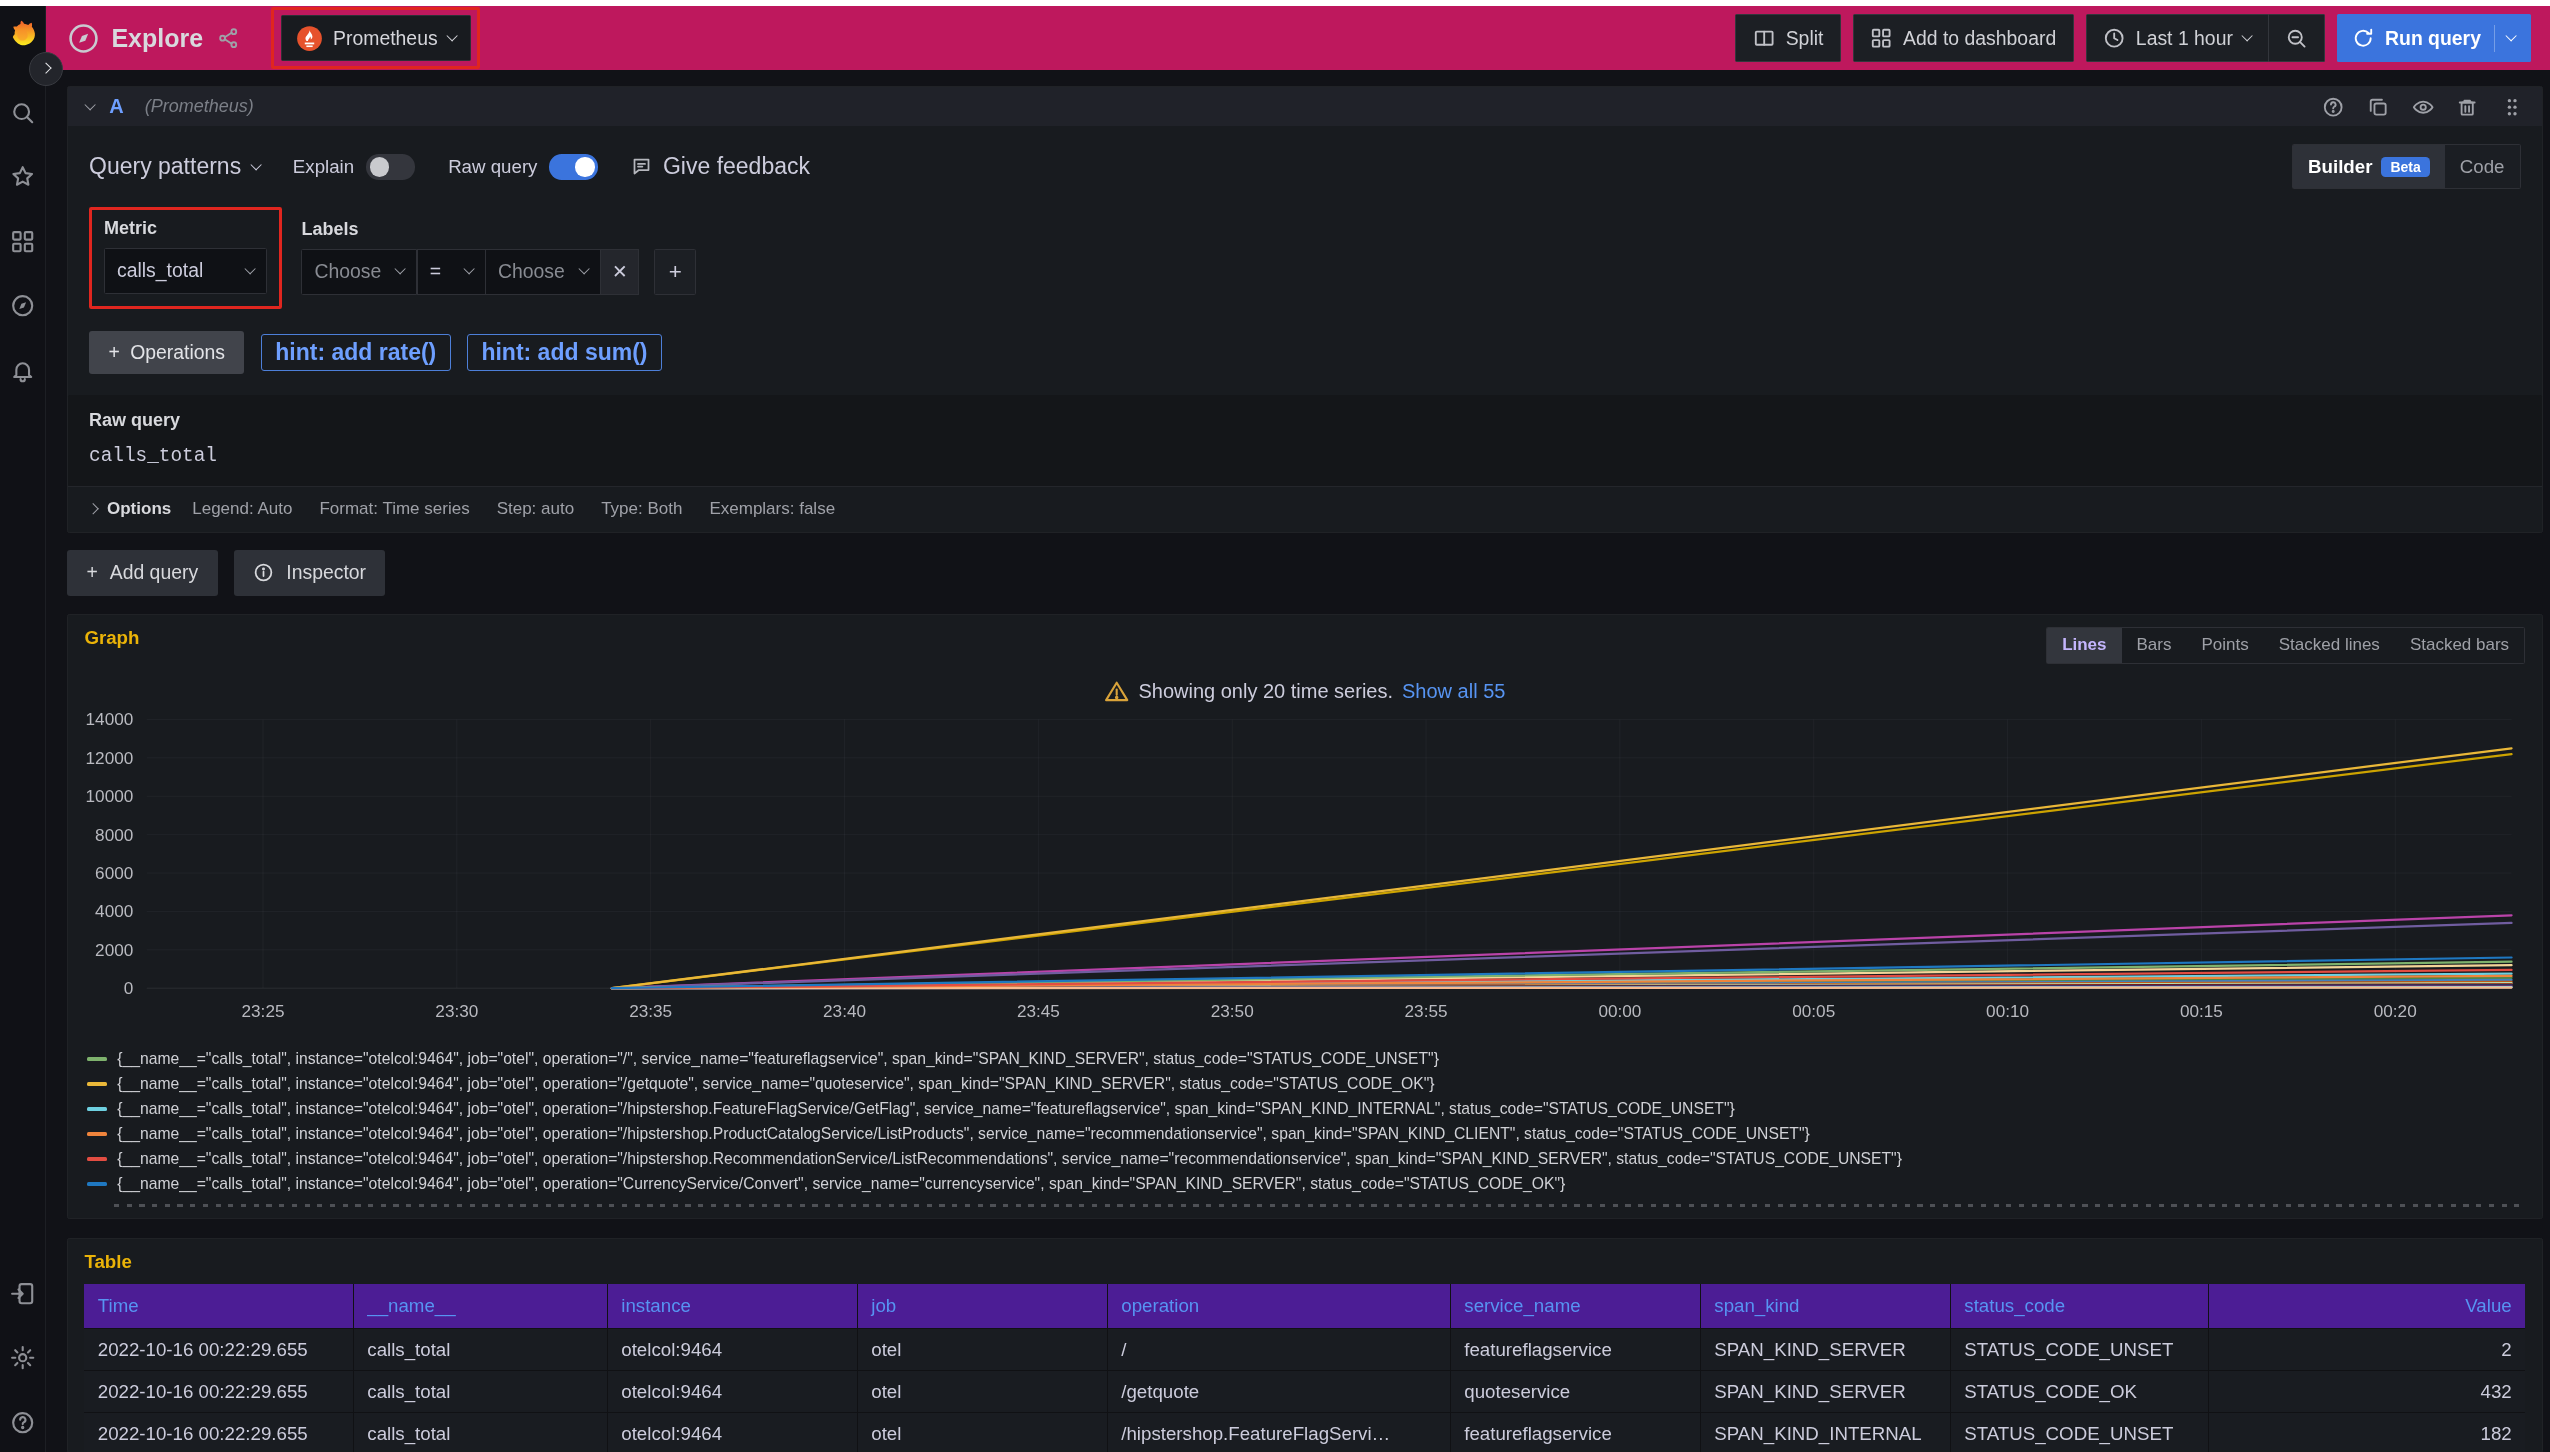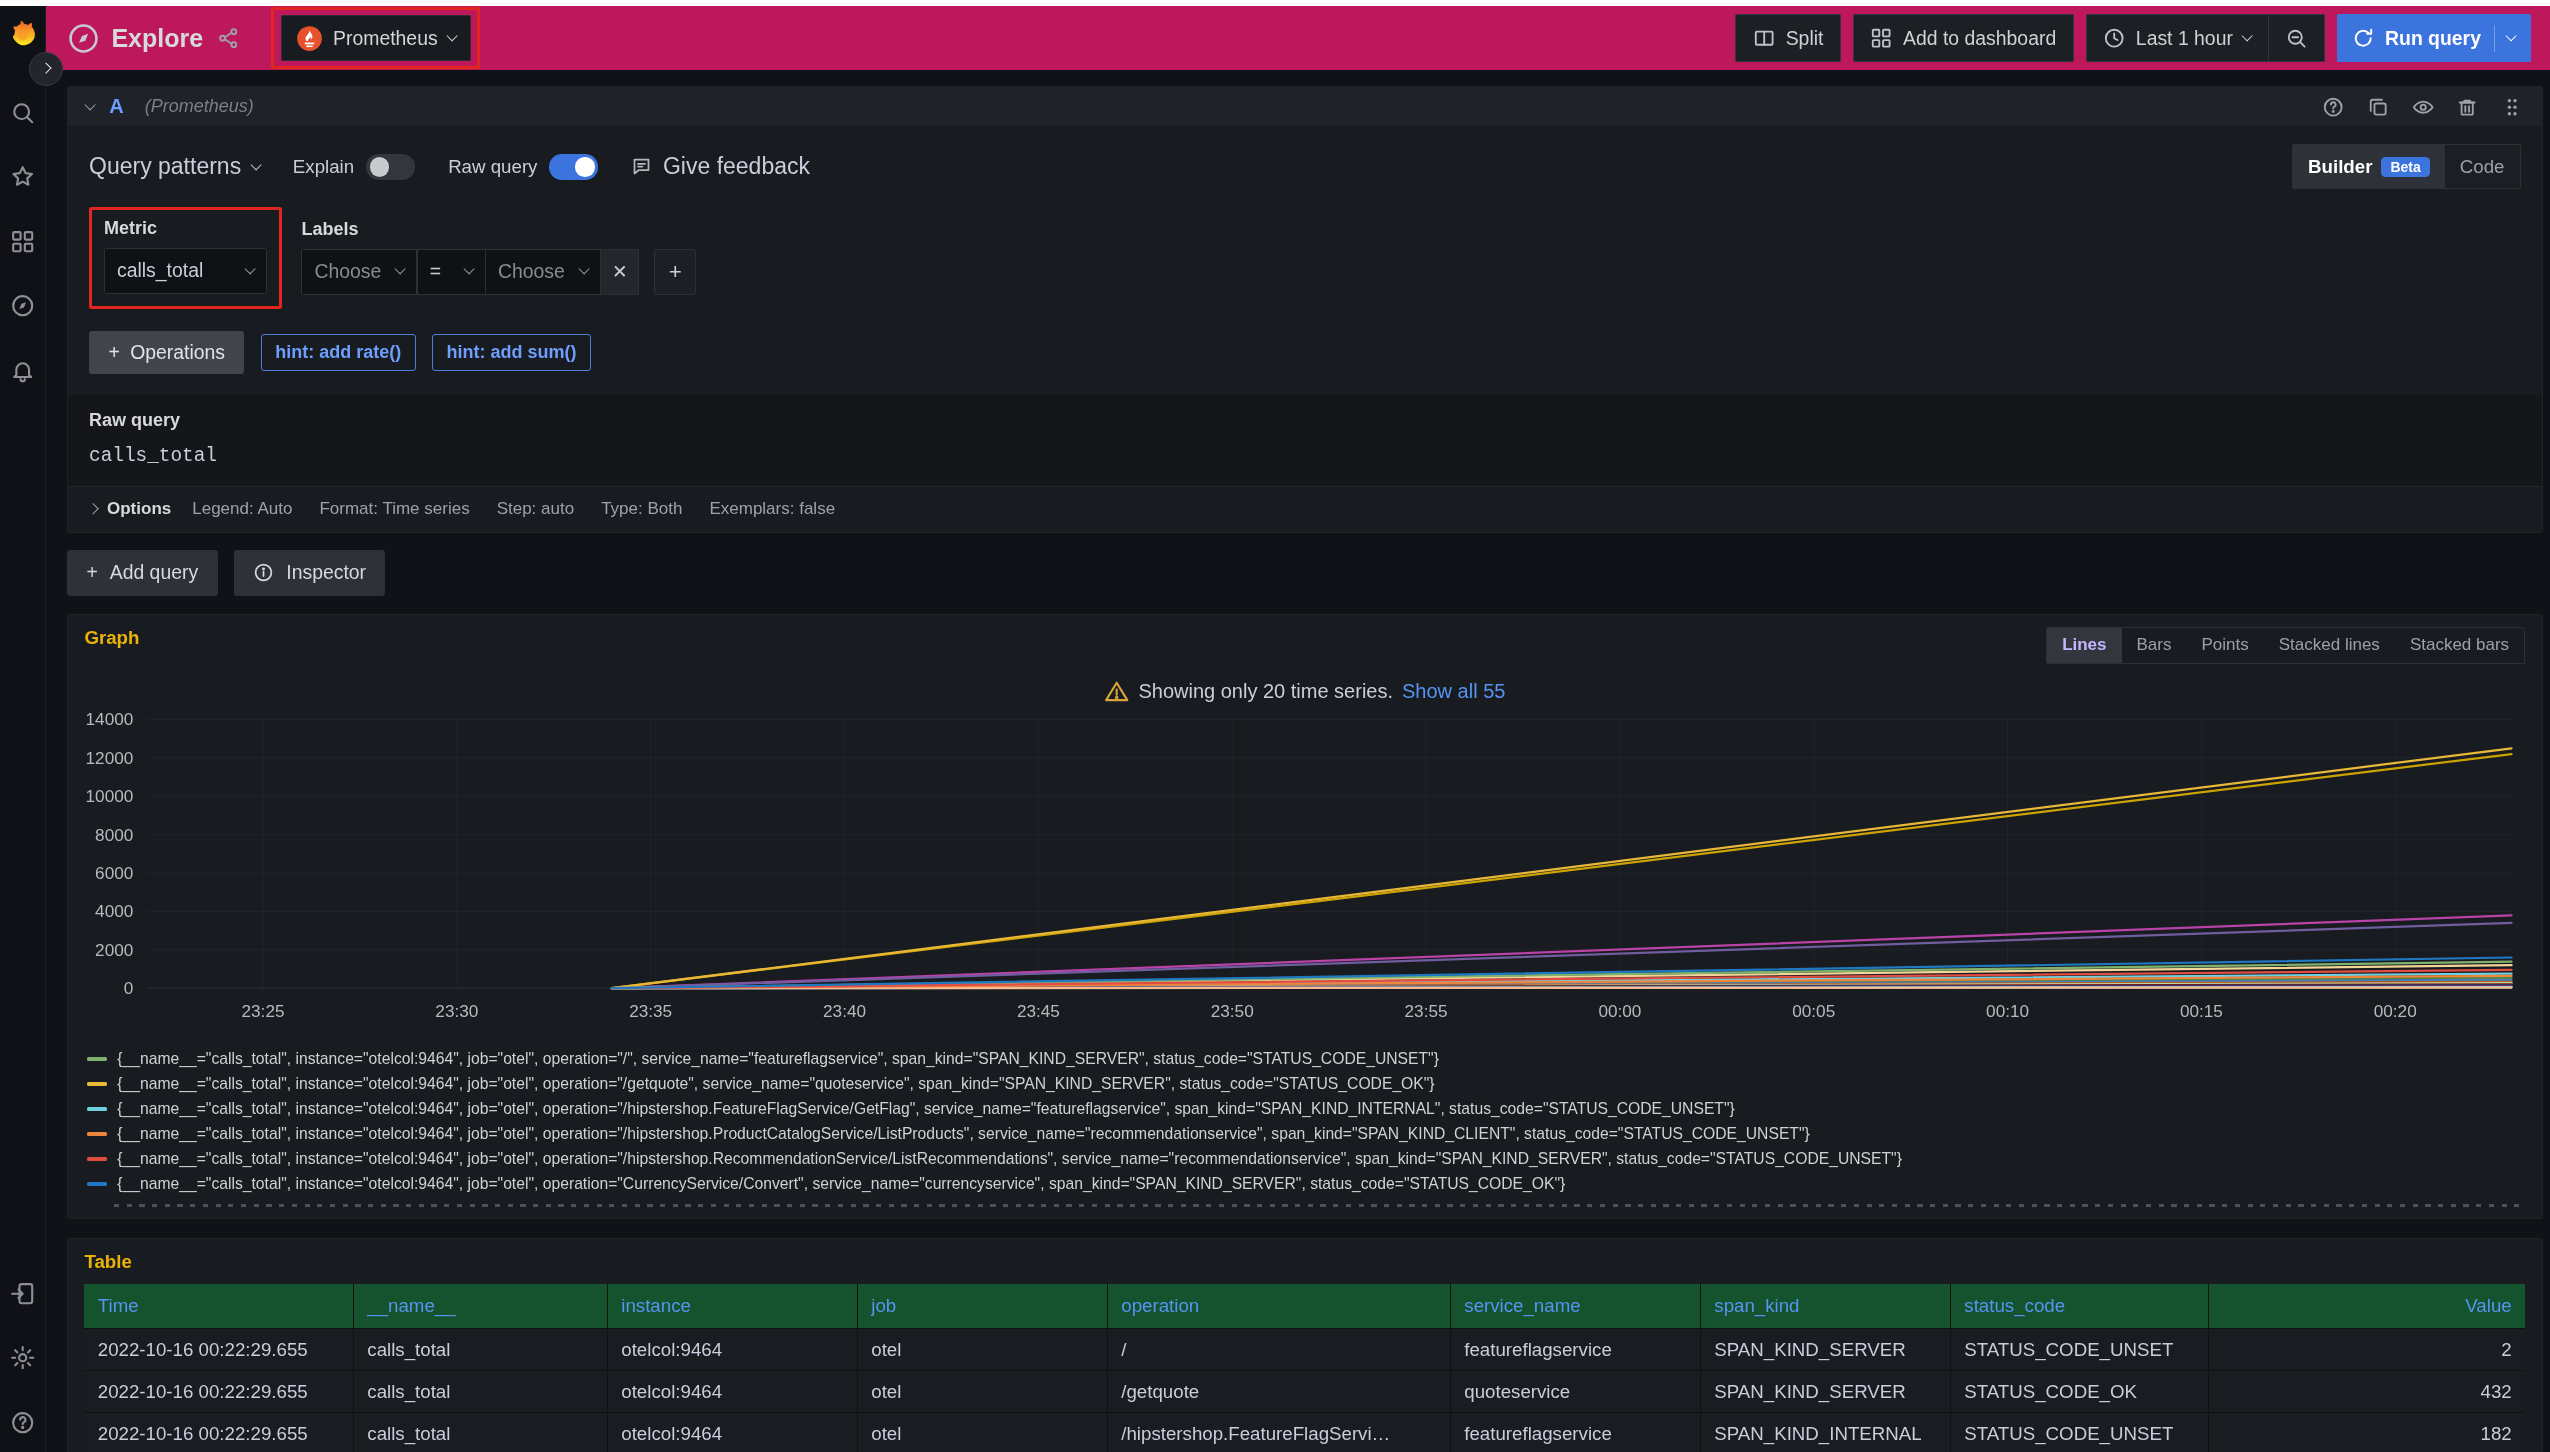--- a/index.html
+++ b/index.html
@@ -80,21 +80,21 @@
   .joined .sel{border-radius:0;margin-left:-0.7px;}
   .joined .sel:first-child{border-radius:1.5px 0 0 1.5px;margin-left:0;}
   .sq-btn{height:46px;width:39px;background:#24262c;border:0.7px solid #2e3036;color:#ccccdc;font-size:18.7px;
     display:flex;align-items:center;justify-content:center;cursor:pointer;margin-left:-0.7px;}
   .add-label-btn{height:46px;width:42px;background:#1c1f24;border:0.7px solid #2e3036;border-radius:1.5px;
     color:#ccccdc;font-size:22.4px;display:flex;align-items:center;justify-content:center;cursor:pointer;margin-left:15px;}
   .ops-row{display:flex;align-items:center;gap:16.4px;margin-top:22.4px;}
   .ops-btn{height:43px;background:#41444b;border:none;border-radius:3px;color:#e2e3e7;font-size:19.4px;
     font-weight:500;display:flex;align-items:center;gap:10.5px;padding:0 19.4px;cursor:pointer;}
   .hint-btn{height:37px;background:none;border:0.7px solid #4d7fd8;border-radius:3px;color:#6e9fff;
-    font-size:18px;font-weight:700;padding:0 13.4px;cursor:pointer;}
+    font-size:23px;font-weight:700;padding:0 13.4px;cursor:pointer;}
   .rawq{background:#141619;border-radius:1.5px;margin:21px -21px 0;padding:15px 21px 19.4px;}
   .rawq-label{font-size:18px;font-weight:700;color:#d8d9dd;}
   .rawq-val{font-family:"Liberation Mono","DejaVu Sans Mono",monospace;font-size:19.4px;margin-top:13.4px;color:#ccccdc;}
   .opts-row{display:flex;align-items:center;gap:10.5px;border-top:0.7px solid #24262b;margin:0 -21px;
     padding:12px 21px 13.4px;font-size:17px;color:#9fa1a8;}
   .opts-row .chev{width:7.5px;height:7.5px;color:#9fa1a8;}
   .opts-label{font-weight:700;color:#d8d9dd;margin-right:10.5px;}
   .opts-items{display:flex;gap:27px;}
   .actions-row{display:flex;gap:16.4px;margin-top:16.4px;flex:none;}
   .sec-btn{height:46px;background:#2e3138;border:none;border-radius:3px;color:#d8d9dd;font-size:19.4px;
@@ -114,21 +114,21 @@
   .chart-svg{display:block;margin-top:3px;}
   .legend{margin-top:7.5px;padding-left:3px;}
   .lg-row{display:flex;align-items:center;gap:10.5px;height:25px;font-size:15.7px;color:#d0d1d6;}
   .swatch{width:19.4px;height:3.7px;border-radius:1.5px;flex:none;}
   .lg-label{cursor:pointer;white-space:nowrap;}
   .lg-stub{height:3.7px;margin:7.5px 0 6px 30px;opacity:.55;
     background-image:repeating-linear-gradient(90deg,#7a7c82 0 5.2px,transparent 5.2px 12.7px);}
   
   .table-panel{padding:12px 16.4px 0;flex:1;overflow:hidden;margin-top:19.4px;}
   .gtable{width:100%;border-collapse:collapse;table-layout:fixed;font-size:18.7px;margin-top:10.5px;}
-  .gtable th{color:#5794f2;font-weight:500;text-align:left;height:45px;background:#14532d;
+  .gtable th{color:#5794f2;font-weight:500;text-align:left;height:45px;background:#4c1d95;
     border-right:0.7px solid #101114;padding:0 13.4px;white-space:nowrap;overflow:hidden;cursor:pointer;}
   .gtable td{height:42px;background:#191c21;border-right:0.7px solid #101114;border-top:1.5px solid #101114;
     padding:0 13.4px;white-space:nowrap;overflow:hidden;color:#ccccdc;}
   .gtable th:nth-child(1){width:269px;}.gtable th:nth-child(2){width:254px;}
   .gtable th:nth-child(3){width:250px;}.gtable th:nth-child(4){width:250px;}
   .gtable th:nth-child(5){width:343px;}.gtable th:nth-child(6){width:250px;}
   .gtable th:nth-child(7){width:250px;}.gtable th:nth-child(8){width:258px;}
   .gtable th:last-child,.gtable td:last-child{text-align:right;border-right:none;}
 </style>
 </head>

